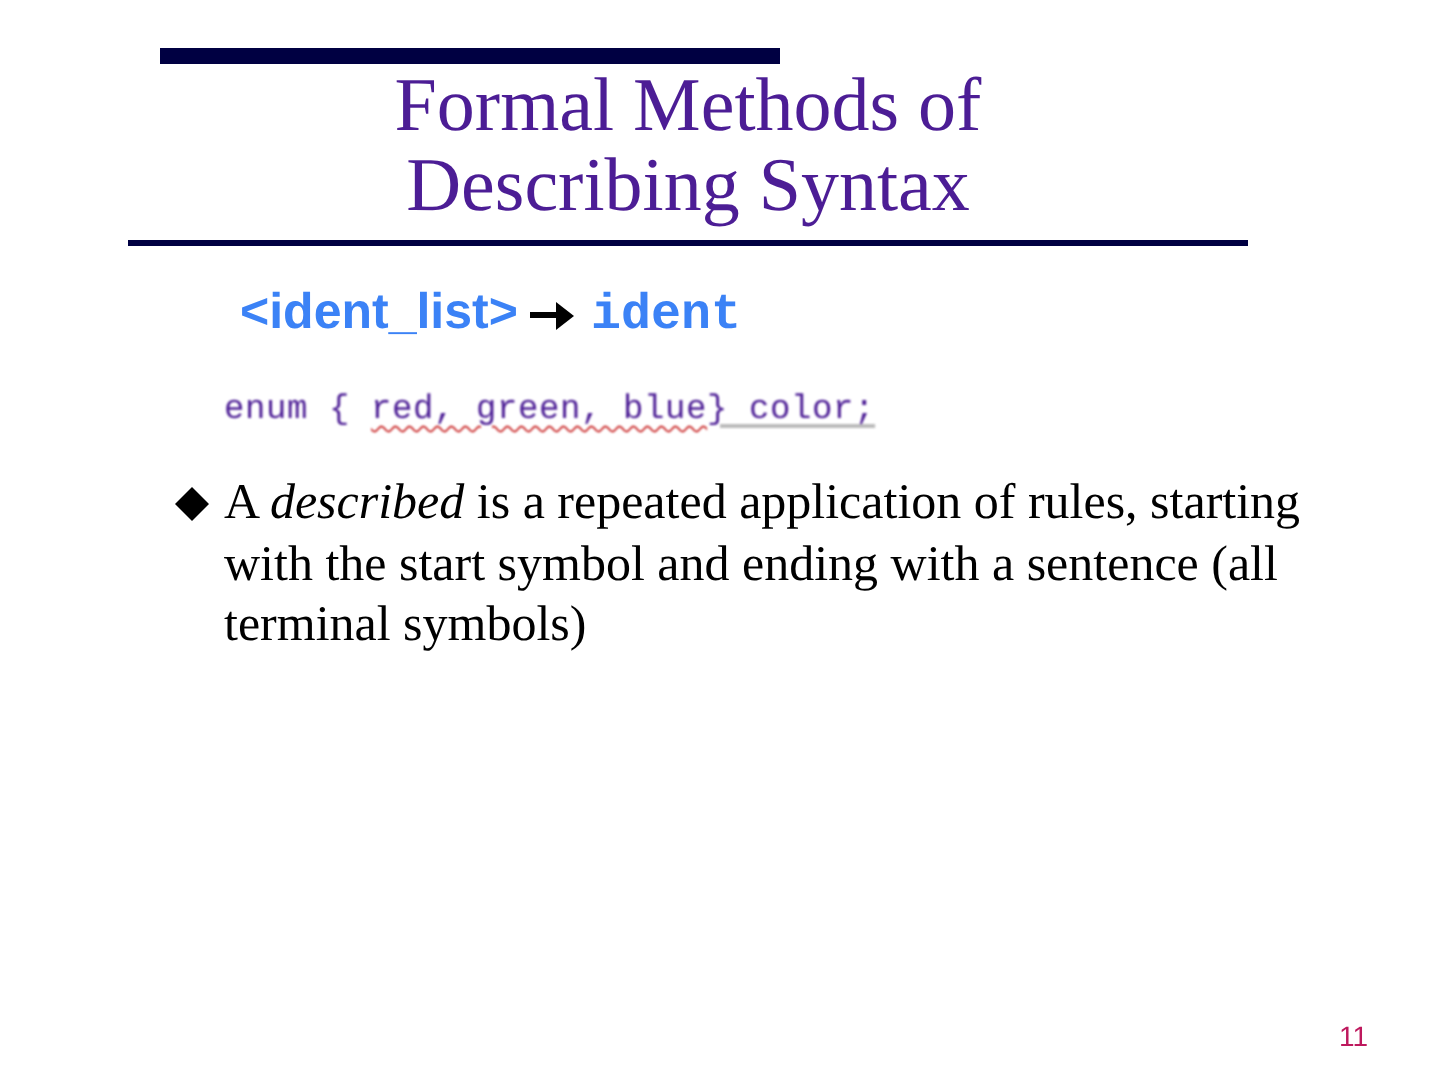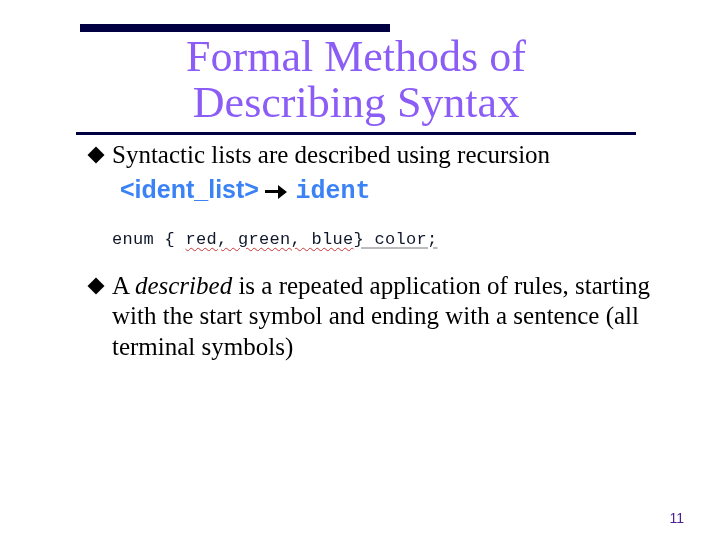--- a/index.html
+++ b/index.html
@@ -15,26 +15,26 @@
     position: absolute;
     top: 24px;
     left: 80px;
     width: 310px;
     height: 8px;
     background: #000042;
   }
   .title-block {
     position: absolute;
     top: 34px;
-    left: 76px;
+    left: 64px;
     width: 560px;
     text-align: center;
-    font-size: 44px;
+    font-size: 38px;
     line-height: 1.05;
-    color: #8b5cf6;
+    color: #4c1d95;
     padding-bottom: 6px;
     border-bottom: 3px solid #000042;
   }
   .content {
     position: absolute;
     top: 140px;
     left: 90px;
     width: 575px;
   }
   .bullet-row {
@@ -84,66 +84,60 @@
     width: 0; height: 0;
     border-left: 9px solid #000;
     border-top: 7px solid transparent;
     border-bottom: 7px solid transparent;
   }
   .enum-img {
     margin: 22px 0 22px 22px;
     font-family: "Courier New", Courier, monospace;
     font-size: 17px;
     filter: blur(0.4px);
-    color: #0f172a;
+    color: #4c1d95;
     letter-spacing: 0.3px;
   }
   .enum-img .red-u {
     text-decoration: wavy underline #cc3333;
     text-decoration-thickness: 1.4px;
     text-underline-offset: 3px;
   }
   .enum-img .grey-u {
     text-decoration: underline #bbb;
     text-decoration-thickness: 2px;
     text-underline-offset: 3px;
   }
   .page-num {
     position: absolute;
     bottom: 14px;
     right: 36px;
     font-family: Arial, Helvetica, sans-serif;
     font-size: 14px;
-    color: #4c1d95;
+    color: #be185d;
   }
   .diamond {
     width: 12px; height: 12px;
     background: #000;
     transform: rotate(45deg);
   }
   .emph { font-style: italic; }
 </style>
 </head>
 <body>
 
 <div class="top-bar"></div>
 
 <div class="title-block">
   <span>Formal Methods of</span><br>
   <span>Describing Syntax</span>
 </div>
 
 <div class="content">
 
-  <div class="bullet-row">
-    <div class="bullet-icon">
-        <div class="diamond"></div>
-      </div>
-    <div class="bullet-text">Syntactic lists are described using recursion</div>
-  </div>
 
   <div class="grammar-block">
     <div>
       <span class="ident-nt">&lt;ident_list&gt;</span>
       <span class="arrow"></span>
       <span class="mono">ident</span>
     </div>
   </div>
 
   <div class="enum-img">

